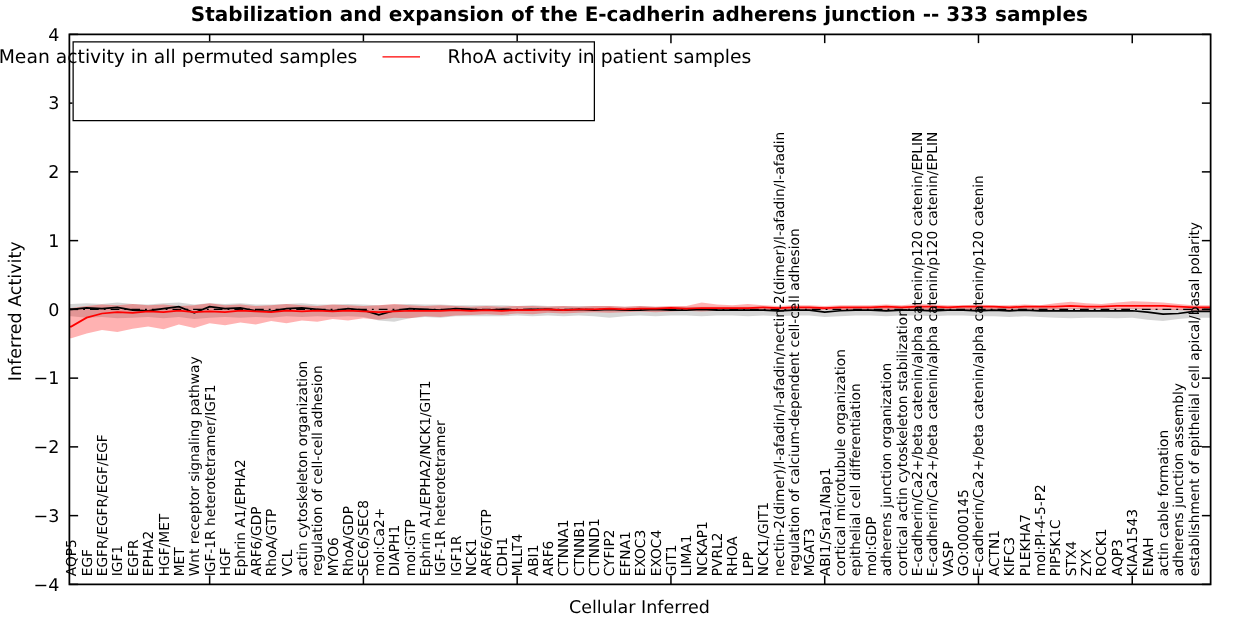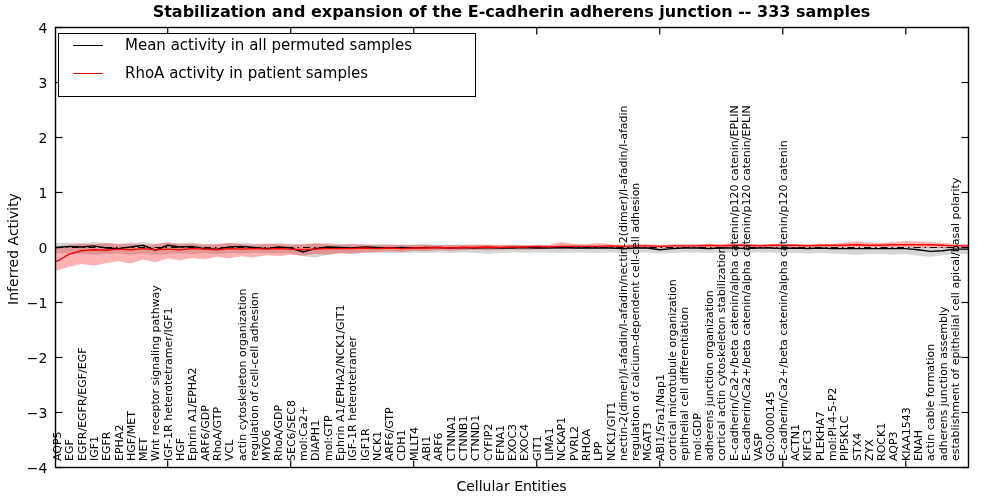--- a/index.html
+++ b/index.html
@@ -22,21 +22,21 @@
   .ylabel{
     position:absolute;left:-86px;top:240px;width:200px;height:18px;
     text-align:center;font-size:14px;
     transform:rotate(-90deg);
   }
   svg.plot{position:absolute;left:0;top:0;}
   .legend{
     position:absolute;left:58px;top:33px;width:418px;height:64px;
     background:#ffffff;border:1px solid #000;
     box-sizing:border-box;
-    display:flex;flex-direction:column;justify-content:flex-start;
+    display:flex;flex-direction:row;justify-content:center;
     gap:6px;z-index:5;
   }
   .legend-row{display:flex;align-items:center;height:22px;}
   .legend-line{
     display:inline-block;width:30px;height:0;
     border-top:1.6px solid #000;
     margin-left:14px;margin-right:22px;
   }
   .legend-label{font-size:15px;white-space:nowrap;}
 </style>
@@ -163,21 +163,21 @@
     <line x1="536.7534246575342" y1="27.5" x2="536.7534246575342" y2="34.5" stroke="#000" stroke-width="1.2"></line>
     <line x1="536.7534246575342" y1="467.5" x2="536.7534246575342" y2="460.5" stroke="#000" stroke-width="1.2"></line>
     <line x1="659.7671232876712" y1="27.5" x2="659.7671232876712" y2="34.5" stroke="#000" stroke-width="1.2"></line>
     <line x1="659.7671232876712" y1="467.5" x2="659.7671232876712" y2="460.5" stroke="#000" stroke-width="1.2"></line>
     <line x1="782.7808219178082" y1="27.5" x2="782.7808219178082" y2="34.5" stroke="#000" stroke-width="1.2"></line>
     <line x1="782.7808219178082" y1="467.5" x2="782.7808219178082" y2="460.5" stroke="#000" stroke-width="1.2"></line>
     <line x1="905.7945205479452" y1="27.5" x2="905.7945205479452" y2="34.5" stroke="#000" stroke-width="1.2"></line>
     <line x1="905.7945205479452" y1="467.5" x2="905.7945205479452" y2="460.5" stroke="#000" stroke-width="1.2"></line>
   </svg>
 
-<div class="xlabel">Cellular Entities</div>
+<div class="xlabel">Cellular Inferred</div>
 
 <div class="legend">
   <div class="legend-row">
     <span class="legend-line" style="border-top-color: rgb(0, 0, 0);"></span>
     <span class="legend-label">Mean activity in all permuted samples</span>
   </div>
   <div class="legend-row">
     <span class="legend-line" style="border-top-color: rgb(255, 0, 0);"></span>
     <span class="legend-label">RhoA activity in patient samples</span>
   </div>

